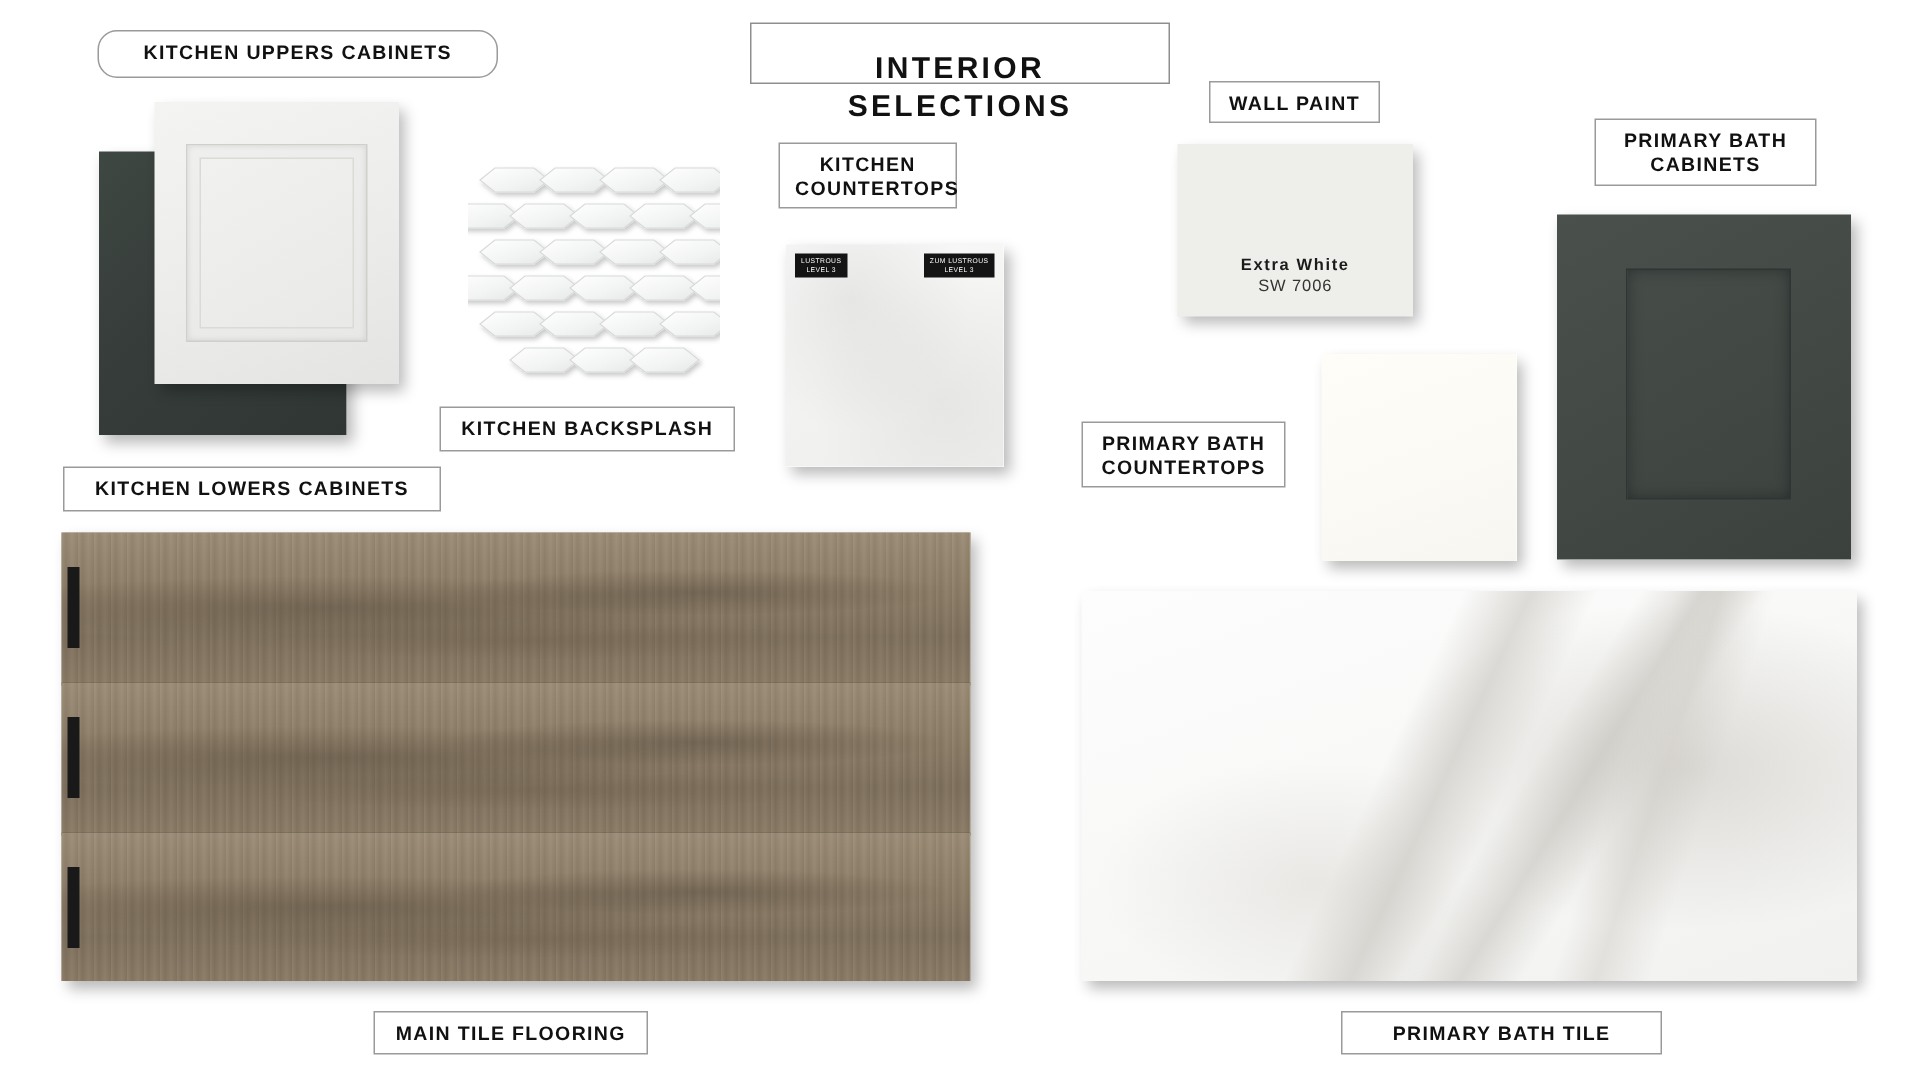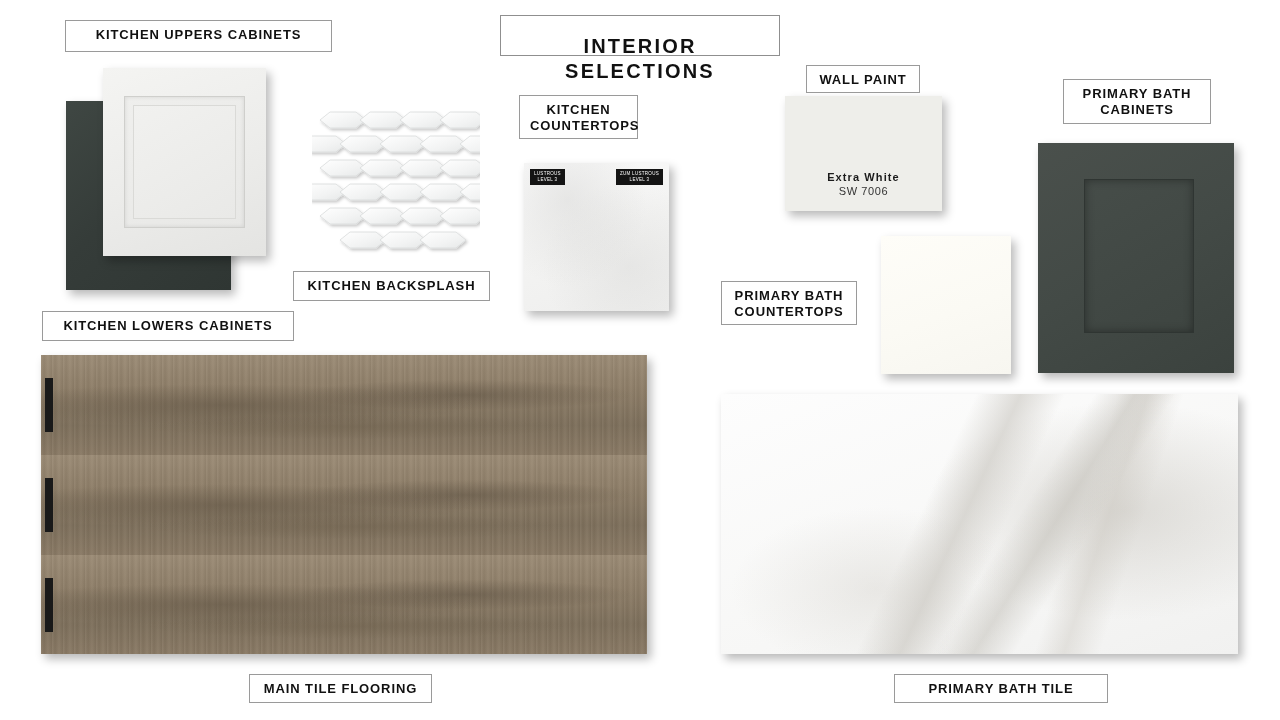--- a/index.html
+++ b/index.html
@@ -214,21 +214,21 @@
   <div class="chip title" style="left:500px; top:15px; width:280px; height:41px;">INTERIOR SELECTIONS</div>
 
   <div class="sw lowers shadow" style="left:66px; top:101px; width:165px; height:189px;"></div>
 
   <div class="sw uppers shadow" style="left:103px; top:68px; width:163px; height:188px;">
     <div class="inner-frame">
       <div class="inner-panel"></div>
     </div>
   </div>
 
-  <div class="chip" style="left:65px; top:20px; width:267px; height:32px;">KITCHEN UPPERS CABINETS</div>
+  <div class="chip" style="left:65px; top:20px; width:267px; height:32px;border-radius:13px;">KITCHEN UPPERS CABINETS</div>
 
   <div class="chip" style="left:42px; top:311px; width:252px; height:30px;">KITCHEN LOWERS CABINETS</div>
 
   <div class="backsplash" style="left:312px; top:104px; width:168px; height:158px;">
     <svg width="168" height="158" viewBox="0 0 168 158" aria-hidden="true">
       <defs>
         <linearGradient id="pk" x1="0" y1="0" x2="1" y2="1">
           <stop offset="0%" stop-color="#ffffff"></stop>
           <stop offset="60%" stop-color="#f2f3f3"></stop>
           <stop offset="100%" stop-color="#e6e8e8"></stop>
@@ -288,21 +288,21 @@
   </div>
 
   <div class="chip" style="left:519px; top:95px; width:119px; height:44px;">KITCHEN
 COUNTERTOPS</div>
 
   <div class="sw paint shadow" style="left:785px; top:96px; width:157px; height:115px;">
     <div class="pname">Extra White</div>
     <div class="pcode">SW 7006</div>
   </div>
 
-  <div class="chip" style="left:806px; top:54px; width:114px; height:28px;margin-top:11px;">WALL PAINT</div>
+  <div class="chip" style="left:806px; top:54px; width:114px; height:28px;">WALL PAINT</div>
 
   <div class="sw bathtop shadow" style="left:881px; top:236px; width:130px; height:138px;"></div>
 
   <div class="chip" style="left:721px; top:281px; width:136px; height:44px;">PRIMARY BATH
 COUNTERTOPS</div>
 
   <div class="sw bathcab shadow" style="left:1038px; top:143px; width:196px; height:230px;">
     <div class="inner-frame"></div>
   </div>
 

